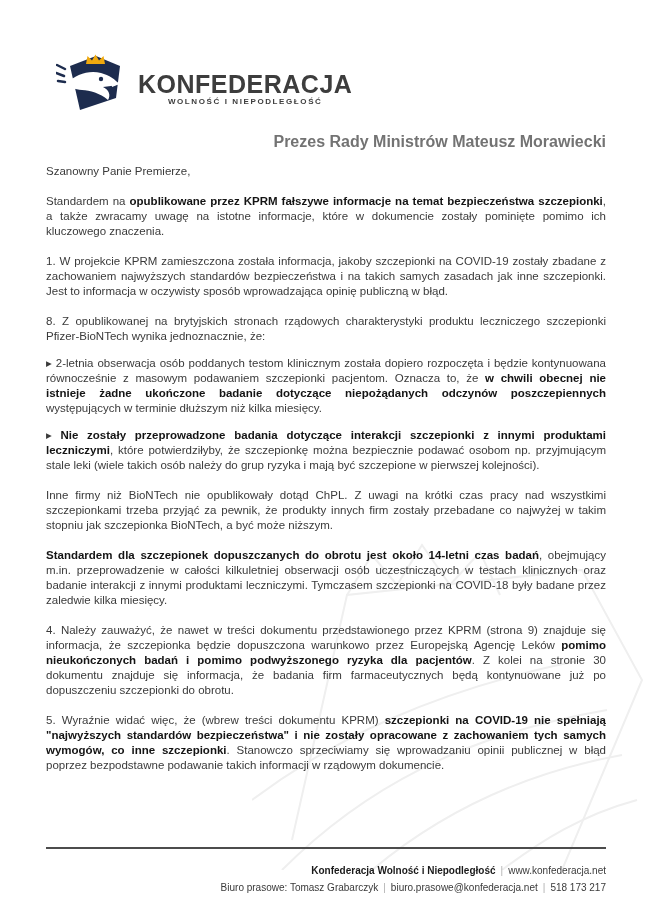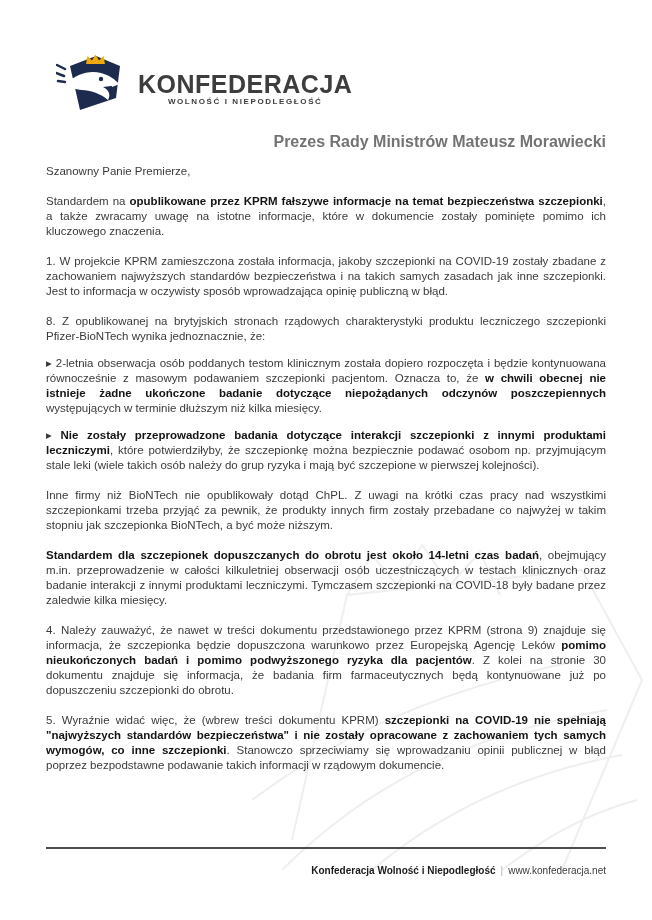--- a/index.html
+++ b/index.html
@@ -99,15 +99,18 @@
       <p><span class="bold">Standardem dla szczepionek dopuszczanych do obrotu jest około 14-letni czas badań</span><span>, obejmujący m.in. przeprowadzenie w całości kilkuletniej obserwacji osób uczestniczących w testach klinicznych oraz badanie interakcji z innymi produktami leczniczymi. Tymczasem szczepionki na COVID-18 były badane przez zaledwie kilka miesięcy.</span></p>
       <p><span>4. Należy zauważyć, że nawet w treści dokumentu przedstawionego przez KPRM (strona 9) znajduje się informacja, że szczepionka będzie dopuszczona warunkowo przez Europejską Agencję Leków </span><span class="bold">pomimo nieukończonych badań i pomimo podwyższonego ryzyka dla pacjentów</span><span>. Z kolei na stronie 30 dokumentu znajduje się informacja, że badania firm farmaceutycznych będą kontynuowane już po dopuszczeniu szczepionki do obrotu.</span></p>
       <p><span>5. Wyraźnie widać więc, że (wbrew treści dokumentu KPRM) </span><span class="bold">szczepionki na COVID-19 nie spełniają "najwyższych standardów bezpieczeństwa" i nie zostały opracowane z zachowaniem tych samych wymogów, co inne szczepionki</span><span>. Stanowczo sprzeciwiamy się wprowadzaniu opinii publicznej w błąd poprzez bezpodstawne podawanie takich informacji w rządowym dokumencie.</span></p>
     </div>
 
   <div class="footer">
     <div class="footer-rule"></div>
     <div class="footer-line">
       <span class="bold">Konfederacja Wolność i Niepodległość</span><span class="sep">|</span><span>www.konfederacja.net</span>
     </div>
+    <div class="footer-line">
+      <span>Biuro prasowe: Tomasz Grabarczyk</span><span class="sep">|</span><span>biuro.prasowe@konfederacja.net</span><span class="sep">|</span><span>518 173 217</span>
+    </div>
   </div>
 
 </div>
 
 </body></html>

